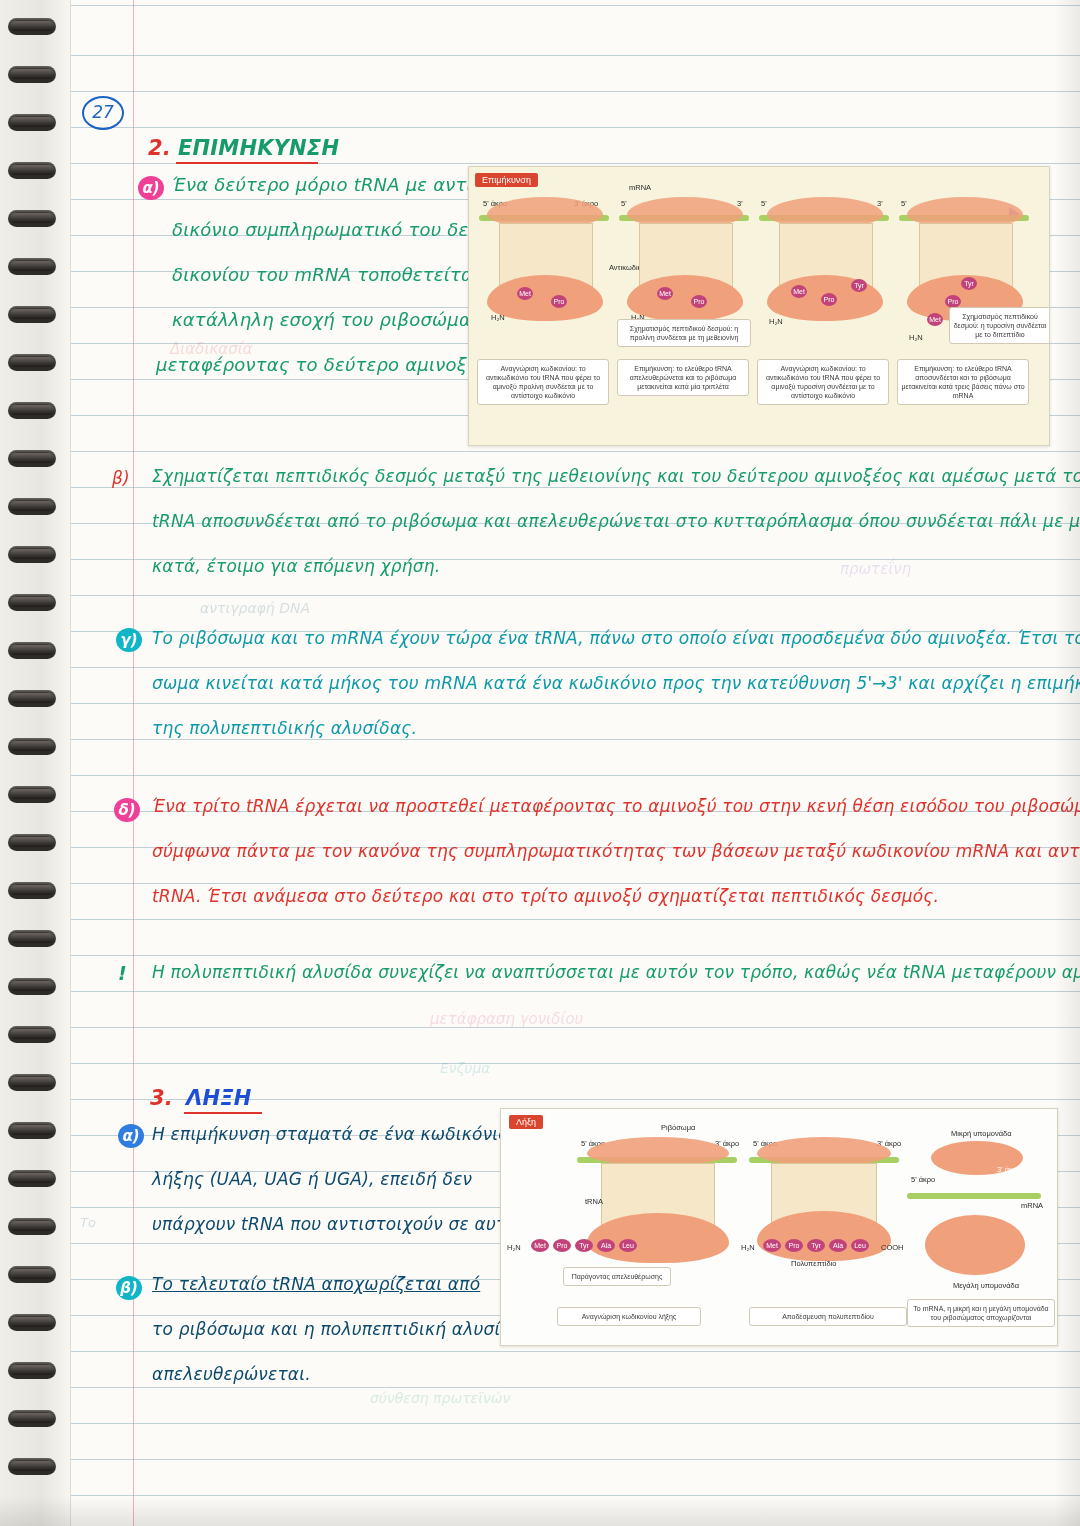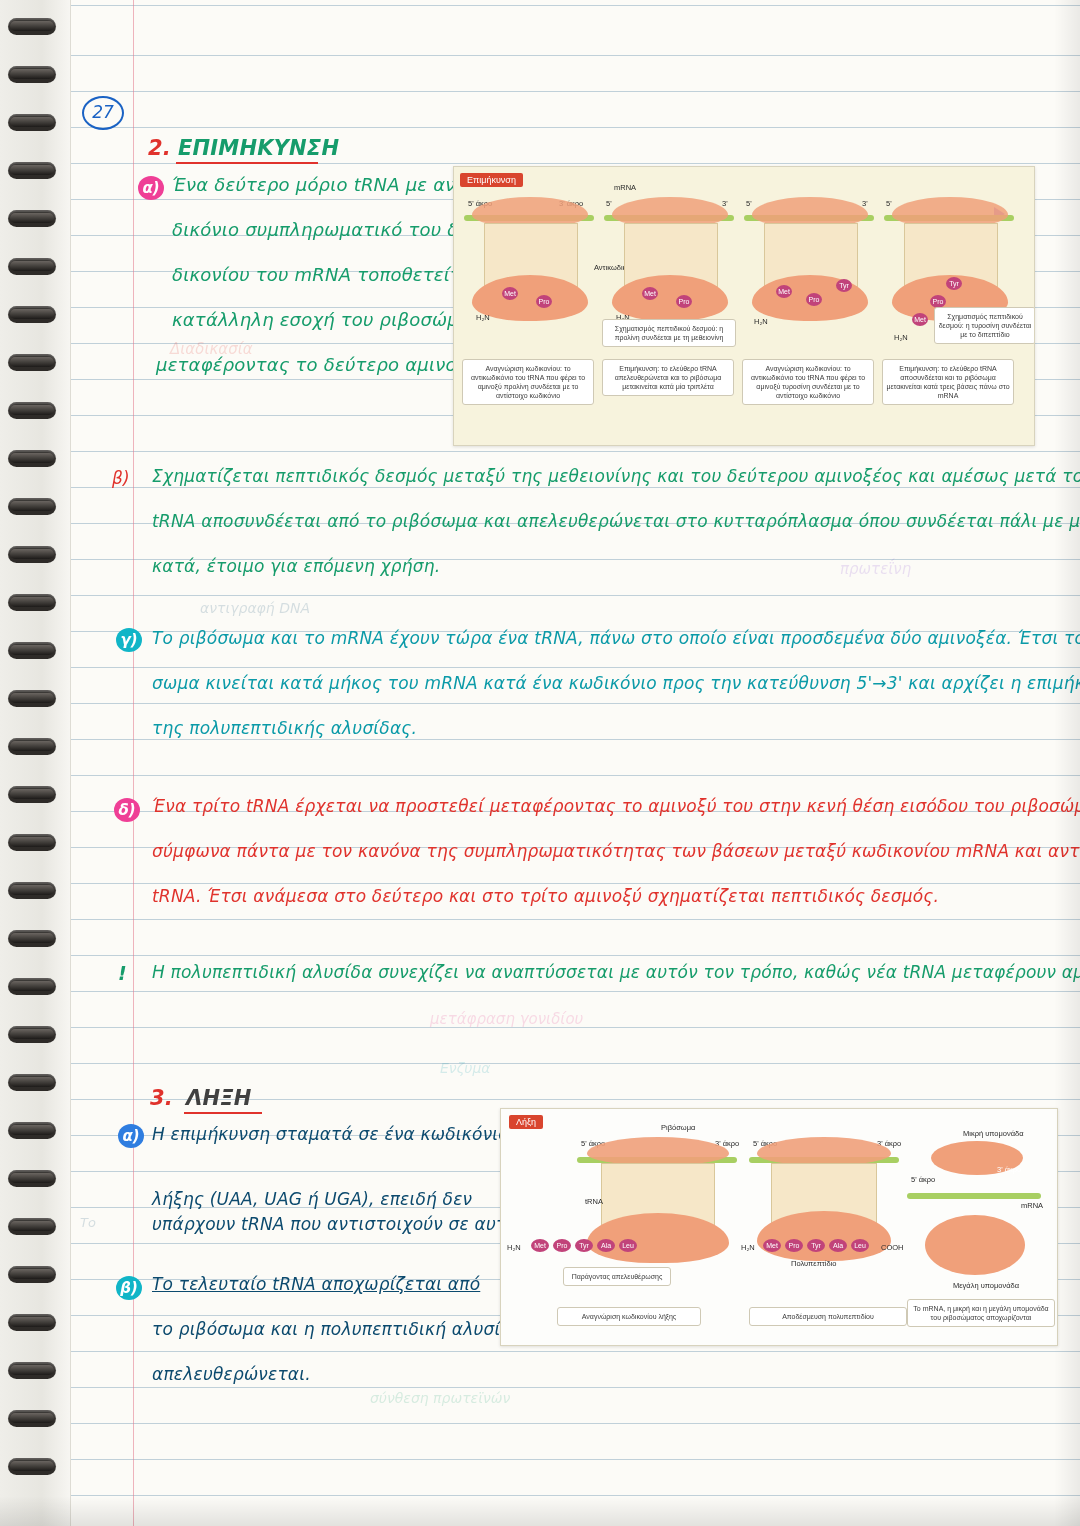--- a/index.html
+++ b/index.html
@@ -64,21 +64,21 @@
     font-style:italic;
     letter-spacing:.2px;
     white-space:pre;
     transform-origin:left top;
   }
   .green{color:#169c6b;}
   .teal{color:#0b9aa8;}
   .blue{color:#0c4a6e;}
   .red{color:#e0322c;}
   .pink{color:#e12f86;}
-  .orange{color:#404040;font-style:italic;}
+  .orange{color:#1d4ed8;font-style:italic;}
   .purple{color:#8a4fd0;}
 
   .pagenum{
     position:absolute;left:82px;top:96px;width:38px;height:30px;
     border:2px solid #1a62c4;border-radius:50%;
     color:#1a62c4;font-family:"DejaVu Sans",sans-serif;font-style:italic;
     font-size:17px;line-height:28px;text-align:center;
   }
   .heading{
     font-size:21px;font-weight:bold;
@@ -199,21 +199,21 @@
   <div class="hw green heading" style="left:178px;top:136px;">ΕΠΙΜΗΚΥΝΣΗ</div>
   <div class="underline-red" style="left:176px;top:162px;width:142px;"></div>
 
   <div class="bullet b-pink" style="left:138px;top:176px;">α)</div>
   <div class="hw green" style="left:172px;top:174px;font-size:18px;">Ένα δεύτερο μόριο tRNA με αντικω-</div>
   <div class="hw green" style="left:172px;top:219px;font-size:18px;">δικόνιο συμπληρωματικό του δεύτερου κω-</div>
   <div class="hw green" style="left:172px;top:264px;font-size:18px;">δικονίου του mRNA τοποθετείται στην</div>
   <div class="hw green" style="left:172px;top:309px;font-size:18px;">κατάλληλη εσοχή του ριβοσώματος,</div>
   <div class="hw green" style="left:156px;top:354px;font-size:18px;">μεταφέροντας το δεύτερο αμινοξύ.</div>
 
-  <div class="figure" style="left:453px;top:166px;width:580px;height:278px;background:#f7f3dd;">
+  <div class="figure" style="left:468px;top:166px;width:580px;height:278px;background:#f7f3dd;">
     <div class="fig-tag" style="left:6px;top:6px;background:#d9452e;">Επιμήκυνση</div>
 
     <div class="lbl" style="left:160px;top:16px;">mRNA</div>
     <div class="lbl" style="left:14px;top:32px;">5' άκρο</div>
     <div class="lbl" style="left:105px;top:32px;">3' άκρο</div>
     <div class="mrna-strip" style="left:10px;top:48px;width:130px;"></div>
     <div class="ribo-big" style="left:18px;top:30px;width:116px;height:30px;opacity:.85;"></div>
     <div class="codon-box" style="left:30px;top:56px;width:92px;height:62px;"></div>
     <div class="ribo-big" style="left:18px;top:108px;width:116px;height:46px;"></div>
     <div class="aa" style="left:48px;top:120px;width:16px;height:13px;background:#c1437a;">Met</div>
@@ -277,21 +277,21 @@
 
   <div class="hw green" style="left:118px;top:962px;font-size:19px;font-weight:bold;">!</div>
   <div class="hw green" style="left:152px;top:962px;font-size:17px;">Η πολυπεπτιδική αλυσίδα συνεχίζει να αναπτύσσεται με αυτόν τον τρόπο, καθώς νέα tRNA μεταφέρουν αμινο-</div>
 
   <div class="hw red heading" style="left:150px;top:1086px;">3.</div>
   <div class="hw orange heading" style="left:186px;top:1086px;">ΛΗΞΗ</div>
   <div class="underline-red" style="left:184px;top:1112px;width:78px;"></div>
 
   <div class="bullet b-blue" style="left:118px;top:1124px;">α)</div>
   <div class="hw blue" style="left:152px;top:1124px;font-size:17px;">Η επιμήκυνση σταματά σε ένα κωδικόνιο</div>
-  <div class="hw blue" style="left:152px;top:1169px;font-size:17px;margin-top:20px;">λήξης (UAA, UAG ή UGA), επειδή δεν</div>
+  <div class="hw blue" style="left:152px;top:1169px;font-size:17px;">λήξης (UAA, UAG ή UGA), επειδή δεν</div>
   <div class="hw blue" style="left:152px;top:1214px;font-size:17px;">υπάρχουν tRNA που αντιστοιχούν σε αυτά.</div>
 
   <div class="bullet b-teal" style="left:116px;top:1276px;">β)</div>
   <div class="hw blue" style="left:152px;top:1274px;font-size:17px;text-decoration:underline;">Το τελευταίο tRNA αποχωρίζεται από</div>
   <div class="hw blue" style="left:152px;top:1319px;font-size:17px;">το ριβόσωμα και η πολυπεπτιδική αλυσίδα</div>
   <div class="hw blue" style="left:152px;top:1364px;font-size:17px;">απελευθερώνεται.</div>
 
   <div class="figure" style="left:500px;top:1108px;width:556px;height:236px;background:#fdfdfb;">
     <div class="fig-tag" style="left:8px;top:6px;background:#d9452e;">Λήξη</div>
 
@@ -321,21 +321,21 @@
     <div class="lbl" style="left:240px;top:134px;">H₂N</div>
     <div class="aa" style="left:262px;top:130px;width:18px;height:13px;background:#c1437a;">Met</div>
     <div class="aa" style="left:284px;top:130px;width:18px;height:13px;background:#c1437a;">Pro</div>
     <div class="aa" style="left:306px;top:130px;width:18px;height:13px;background:#c1437a;">Tyr</div>
     <div class="aa" style="left:328px;top:130px;width:18px;height:13px;background:#c1437a;">Ala</div>
     <div class="aa" style="left:350px;top:130px;width:18px;height:13px;background:#c1437a;">Leu</div>
     <div class="lbl" style="left:380px;top:134px;">COOH</div>
     <div class="lbl" style="left:290px;top:150px;">Πολυπεπτίδιο</div>
     <div class="cap" style="left:248px;top:198px;width:150px;">Αποδέσμευση πολυπεπτιδίου</div>
 
-    <div class="lbl" style="left:462px;top:20px;text-align:right;">Μικρή υπομονάδα</div>
+    <div class="lbl" style="left:450px;top:20px;text-align:right;">Μικρή υπομονάδα</div>
     <div class="ribo-small" style="left:430px;top:32px;width:92px;height:34px;border-radius:50%;"></div>
     <div class="lbl" style="left:410px;top:66px;">5' άκρο</div>
     <div class="lbl" style="left:496px;top:56px;color:#fff;">3' άκρο</div>
     <div class="mrna-strip" style="left:406px;top:84px;width:134px;"></div>
     <div class="lbl" style="left:520px;top:92px;">mRNA</div>
     <div class="ribo-small" style="left:424px;top:106px;width:100px;height:60px;"></div>
     <div class="lbl" style="left:452px;top:172px;">Μεγάλη υπομονάδα</div>
     <div class="cap" style="left:406px;top:190px;width:140px;">Το mRNA, η μικρή και η μεγάλη υπομονάδα του ριβοσώματος αποχωρίζονται</div>
   </div>
 

